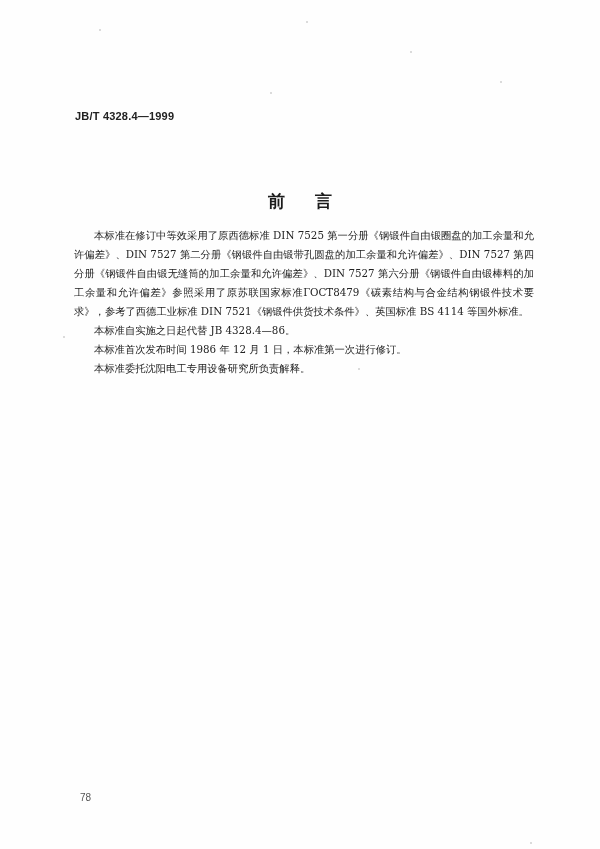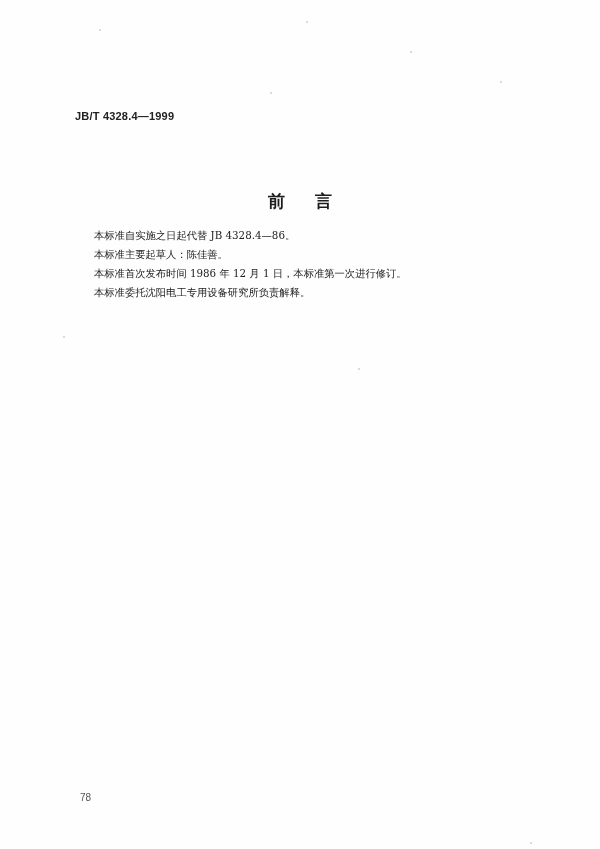--- a/index.html
+++ b/index.html
@@ -75,22 +75,22 @@
 </head>
 <body>
 
 <div class="std-number">JB/T  4328.4—1999</div>
 
 <div class="page-title">
   <span>前</span><span class="gap"></span><span>言</span>
 </div>
 
 <div class="body">
+  <p class="para">本标准在修订中等效采用了原西德标准 DIN 7525 第一分册《钢锻件自由锻圈盘的加工余量和允许偏差》、DIN 7527 第二分册《钢锻件自由锻带孔圆盘的加工余量和允许偏差》、DIN 7527 第四分册《钢锻件自由锻无缝筒的加工余量和允许偏差》、DIN 7527 第六分册《钢锻件自由锻棒料的加工余量和允许偏差》参照采用了原苏联国家标准ГOCT8479《碳素结构与合金结构钢锻件技术要求》，参考了西德工业标准 DIN 7521《钢锻件供货技术条件》、英国标准 BS 4114 等国外标准。</p>
   <p class="para">本标准自实施之日起代替 JB 4328.4—86。</p>
-  <p class="para">本标准主要起草人：陈佳善。</p>
   <p class="para">本标准首次发布时间 1986 年 12 月 1 日，本标准第一次进行修订。</p>
   <p class="para">本标准委托沈阳电工专用设备研究所负责解释。</p>
 </div>
 
 <div class="page-number">78</div>
 
 <div class="speck" style="left:99px;top:29px;"></div>
 <div class="speck" style="left:306px;top:21px;"></div>
 <div class="speck" style="left:410px;top:51px;"></div>
 <div class="speck" style="left:500px;top:81px;"></div>

